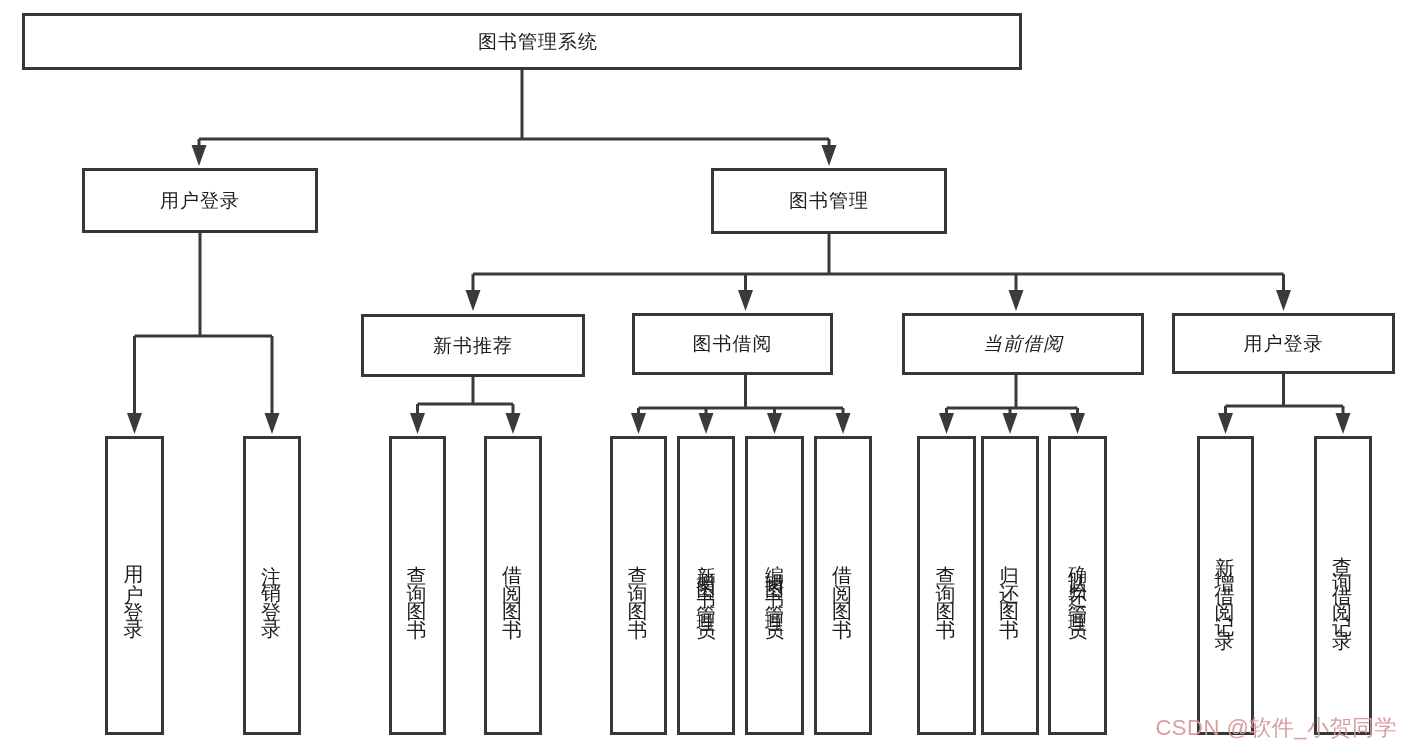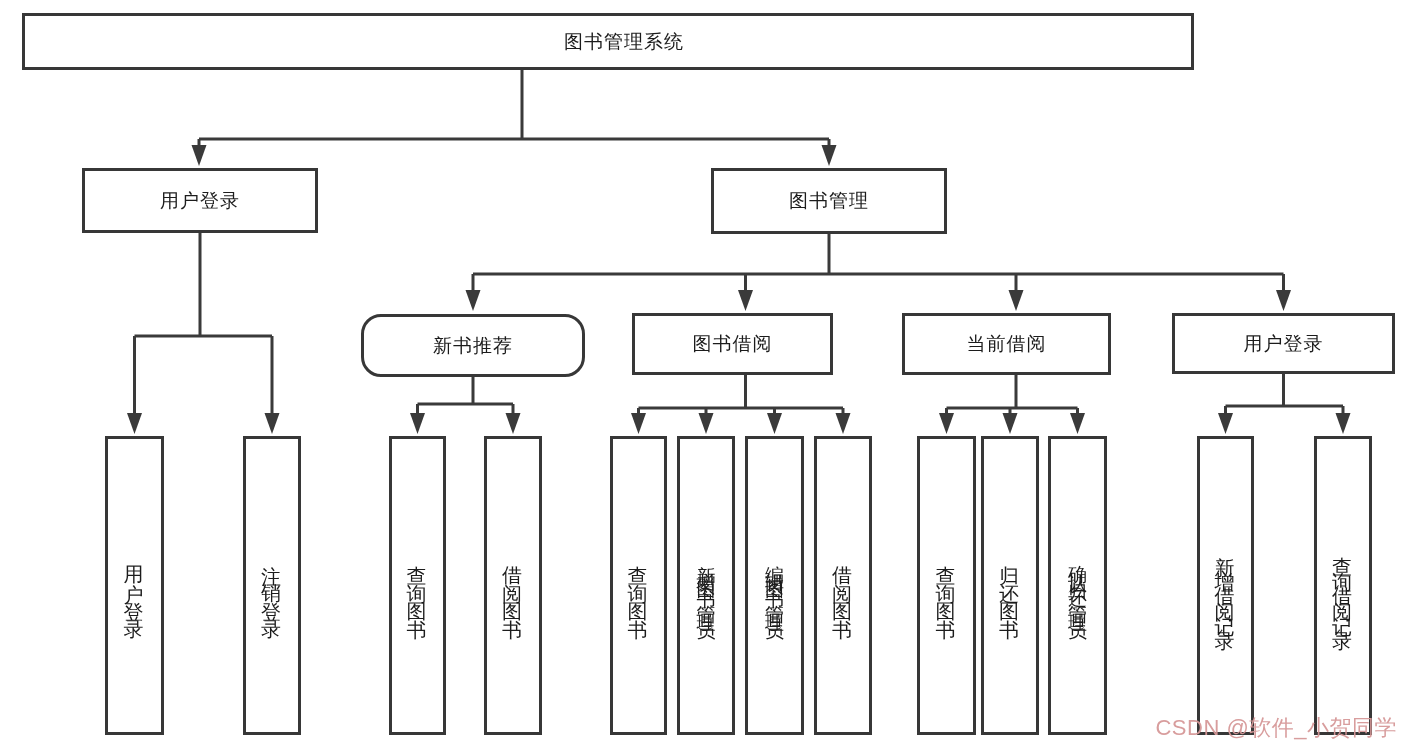--- a/index.html
+++ b/index.html
@@ -83,38 +83,38 @@
       <polygon points="767,413 782,413 774.5,434"></polygon>
       <polygon points="835.5,413 850.5,413 843,434"></polygon>
       <polygon points="939,413 954,413 946.5,434"></polygon>
       <polygon points="1002.5,413 1017.5,413 1010,434"></polygon>
       <polygon points="1070,413 1085,413 1077.5,434"></polygon>
       <polygon points="1218,413 1233,413 1225.5,434"></polygon>
       <polygon points="1335.5,413 1350.5,413 1343,434"></polygon>
     </g>
   </svg>
 
-  <div class="box" style="left:22px;top:13px;width:1172px;height:57px;padding-left:32px;">
+  <div class="box" style="left:22px;top:13px;width:1000px;height:57px;padding-left:32px;">
     <span>图书管理系统</span>
   </div>
 
   <div class="box" style="left:82px;top:168px;width:236px;height:65px;">
     <span>用户登录</span>
   </div>
   <div class="box" style="left:711px;top:168px;width:236px;height:66px;">
     <span>图书管理</span>
   </div>
 
-  <div class="box" style="left:361px;top:314px;width:224px;height:63px;border-radius:20px;">
+  <div class="box" style="left:361px;top:314px;width:224px;height:63px;">
     <span>新书推荐</span>
   </div>
   <div class="box" style="left:632px;top:313px;width:201px;height:62px;">
     <span>图书借阅</span>
   </div>
-  <div class="box" style="left:902px;top:313px;width:209px;height:62px;">
+  <div class="box" style="left:902px;top:313px;width:242px;height:62px;font-style:italic;">
     <span>当前借阅</span>
   </div>
   <div class="box" style="left:1172px;top:313px;width:223px;height:61px;">
     <span>用户登录</span>
   </div>
 
   <div class="box leaf" style="left:105px;top:436px;width:59px;height:299px;">
     <span class="v-text s4">用户登录</span>
   </div>
   <div class="box leaf" style="left:243px;top:436px;width:58px;height:299px;">

